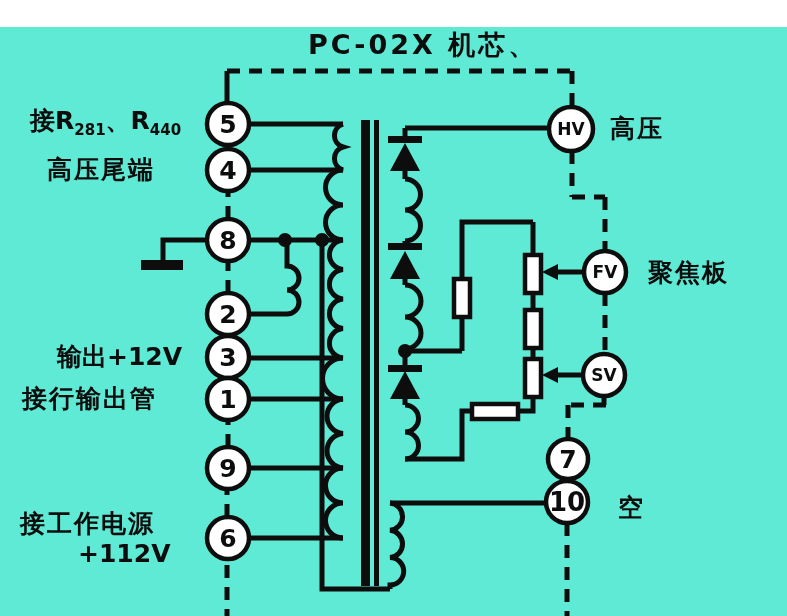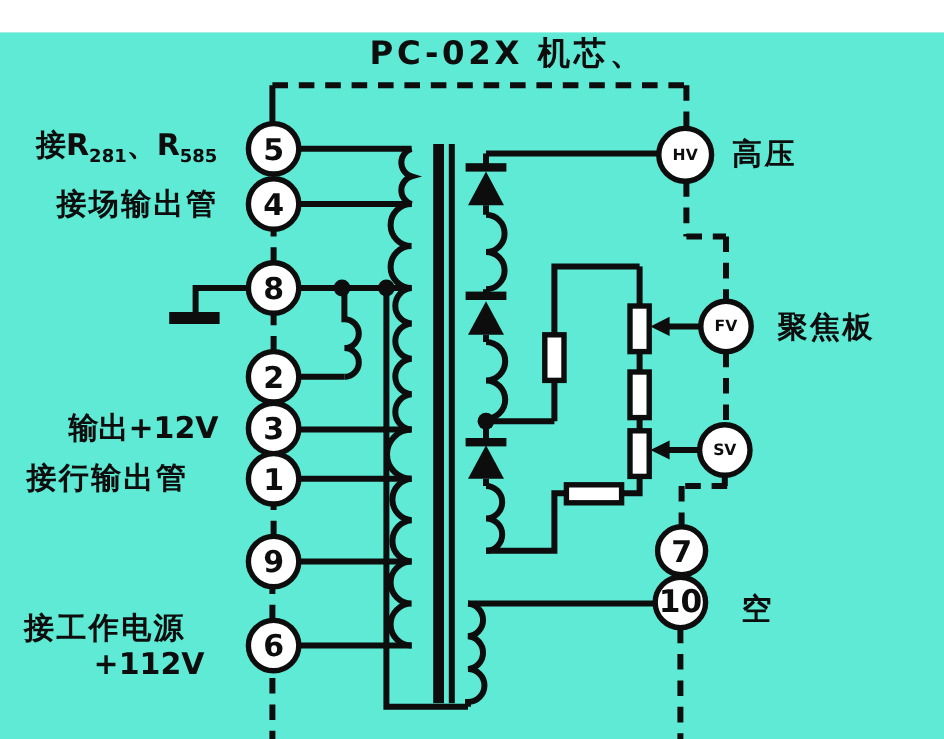--- a/index.html
+++ b/index.html
@@ -30,21 +30,21 @@
   .lbl-title { font-size: 27px; letter-spacing: 3px; }
   .term {
     position: absolute;
     width: 44px; height: 44px;
     text-align: center;
     font-weight: bold;
     color: #0d0d0d;
     display: flex; align-items: center; justify-content: center;
   }
   .term-num { font-size: 25px; }
-  .term-code { font-size: 13px; letter-spacing: 0px; }
+  .term-code { font-size: 17px; letter-spacing: 0px; }
   sub { font-size: 15px; letter-spacing: 0px; }
 </style>
 </head>
 <body>
 
 <div class="stage">
 
   <svg class="art" width="787" height="616" viewBox="0 0 787 616">
 
     <g stroke="#0d0d0d" stroke-width="5" fill="none" stroke-dasharray="13 9">
@@ -187,22 +187,22 @@
   <div class="term term-num" style="left:206px; top:308px;">3</div>
   <div class="term term-num" style="left:206px; top:350px;">1</div>
   <div class="term term-num" style="left:206px; top:419px;">9</div>
   <div class="term term-num" style="left:206px; top:489px;">6</div>
   <div class="term term-code" style="left:549px; top:80px;">HV</div>
   <div class="term term-code" style="left:583px; top:223px;text-align:right;">FV</div>
   <div class="term term-code" style="left:582px; top:326px;">SV</div>
   <div class="term term-num" style="left:546px; top:410px;">7</div>
   <div class="term term-code" style="left:545px; top:453px; font-size:26px;">10</div>
 
-  <div class="lbl lbl-cn" style="left:30px; top:79px; letter-spacing:0;"><span>接R</span><sub>281</sub><span>、R</span><sub>585</sub></div>
-  <div class="lbl lbl-cn" style="left:47px; top:128px;">接场输出管</div>
+  <div class="lbl lbl-cn" style="left:30px; top:79px; letter-spacing:0;"><span>接R</span><sub>281</sub><span>、R</span><sub>440</sub></div>
+  <div class="lbl lbl-cn" style="left:47px; top:128px;">高压尾端</div>
   <div class="lbl lbl-cn" style="left:57px; top:315px; letter-spacing:0;">输出+12V</div>
   <div class="lbl lbl-cn" style="left:22px; top:357px;">接行输出管</div>
   <div class="lbl lbl-cn" style="left:20px; top:482px;">接工作电源</div>
   <div class="lbl lbl-cn" style="left:78px; top:512px; letter-spacing:0;">+112V</div>
 
   <div class="lbl lbl-cn" style="left:610px; top:87px;">高压</div>
   <div class="lbl lbl-cn" style="left:648px; top:231px;">聚焦板</div>
   <div class="lbl lbl-cn" style="left:618px; top:466px;">空</div>
 
 </div>

